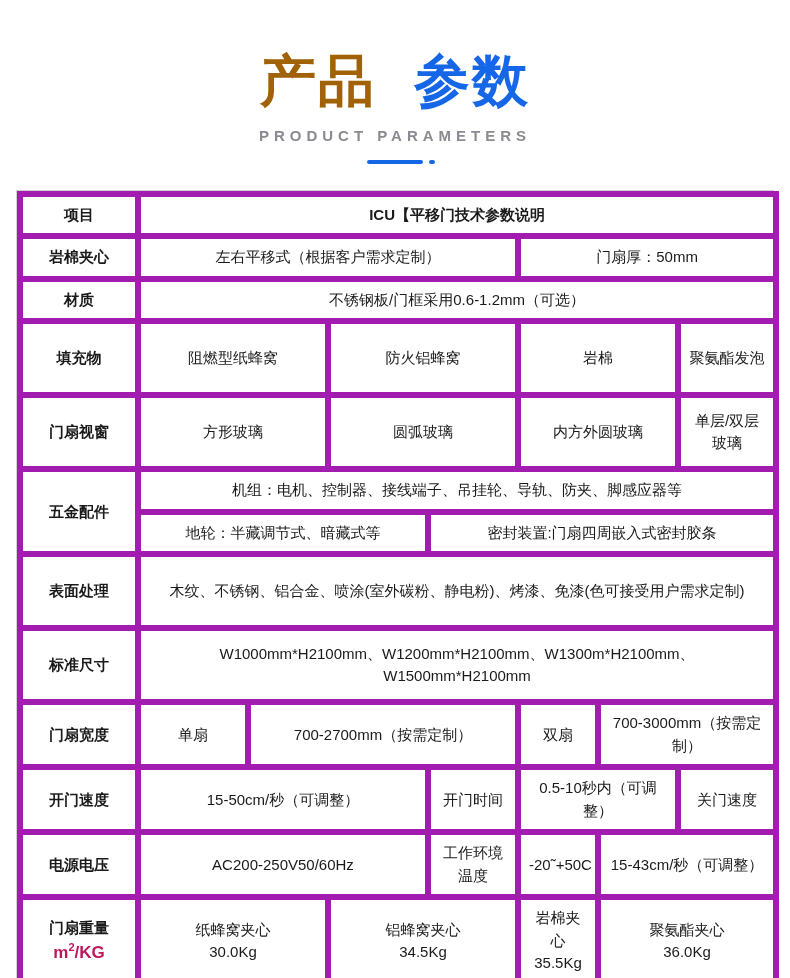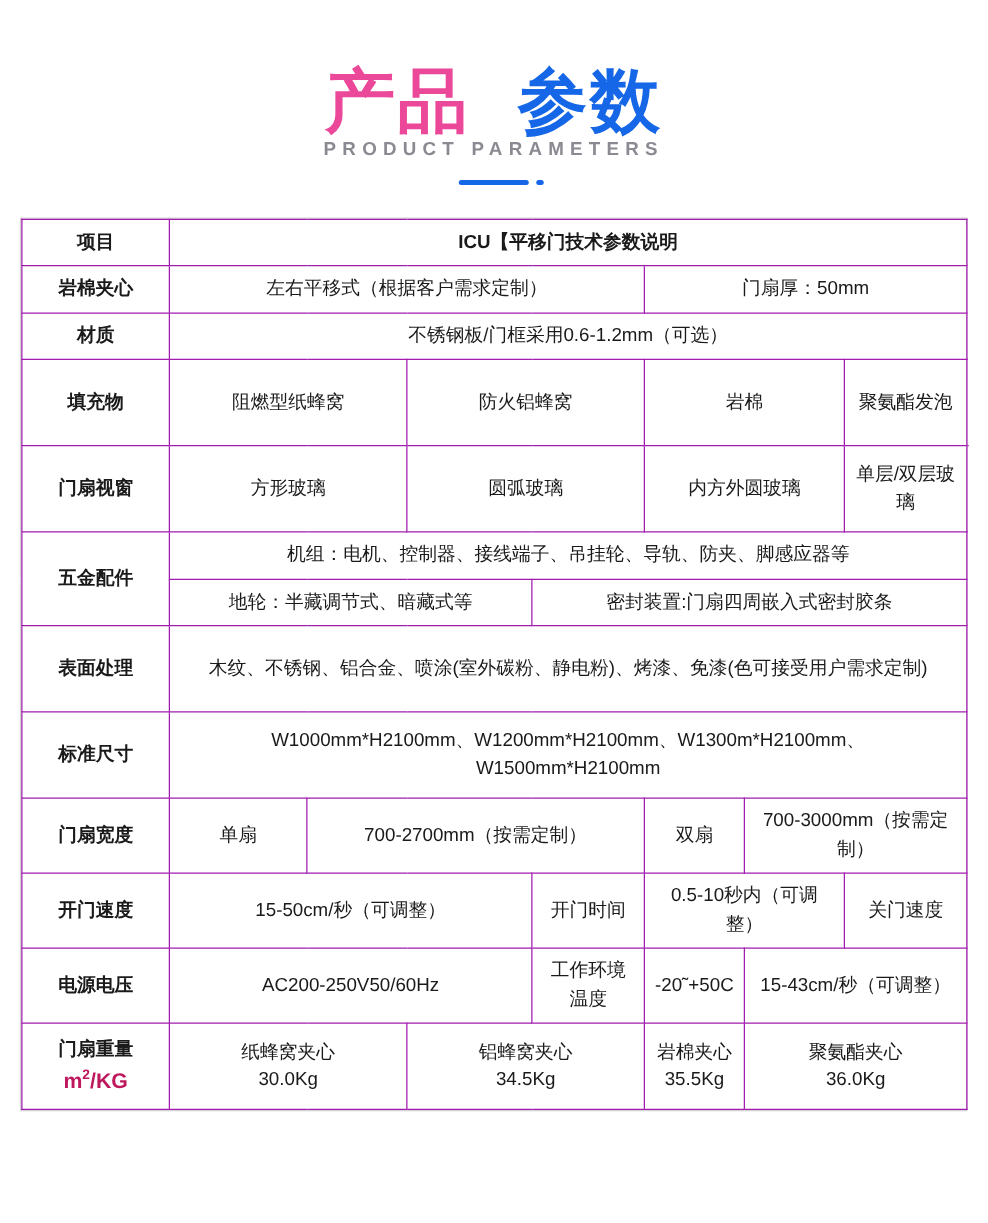--- a/index.html
+++ b/index.html
@@ -25,23 +25,24 @@
   .header {
     text-align: center;
     padding-top: 52px;
   }
   .title-line {
     font-size: 56px;
     font-weight: bold;
     letter-spacing: 2px;
     line-height: 1.05;
   }
-  .title-dark { color: #ec4899; }
+  .title-dark { color: #a16207; }
   .title-blue { color: #1667e8; margin-left: 38px; }
   .subtitle {
+    margin-top: 16px;
     font-size: 15px;
     letter-spacing: 5px;
     color: #8a8a92;
     font-weight: bold;
   }
   .divider {
     margin: 16px auto 0 auto;
     width: 56px;
     height: 4px;
     background: #1667e8;
@@ -64,21 +65,21 @@
     margin: 26px 16px 0 16px;
     border: 1px solid #d2d2d2;
     box-sizing: border-box;
   }
   table.spec {
     width: 100%;
     border-collapse: collapse;
     table-layout: fixed;
   }
   table.spec td {
-    border: 1px solid #a21caf;
+    border: 6px solid #a21caf;
     padding: 7px 8px;
     font-size: 15px;
     text-align: center;
     vertical-align: middle;
     color: #1a1a1a;
     line-height: 1.5;
   }
   td.label {
     color: #1667e8;
     font-weight: bold;

